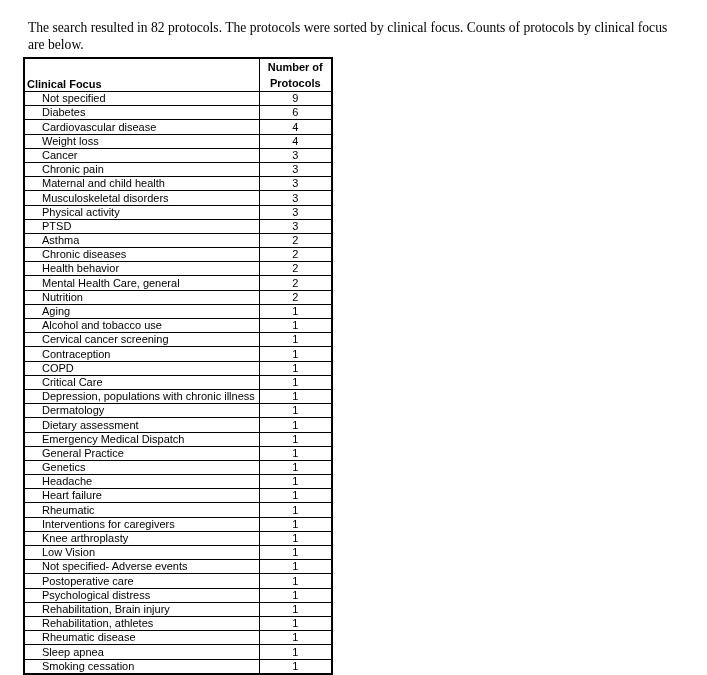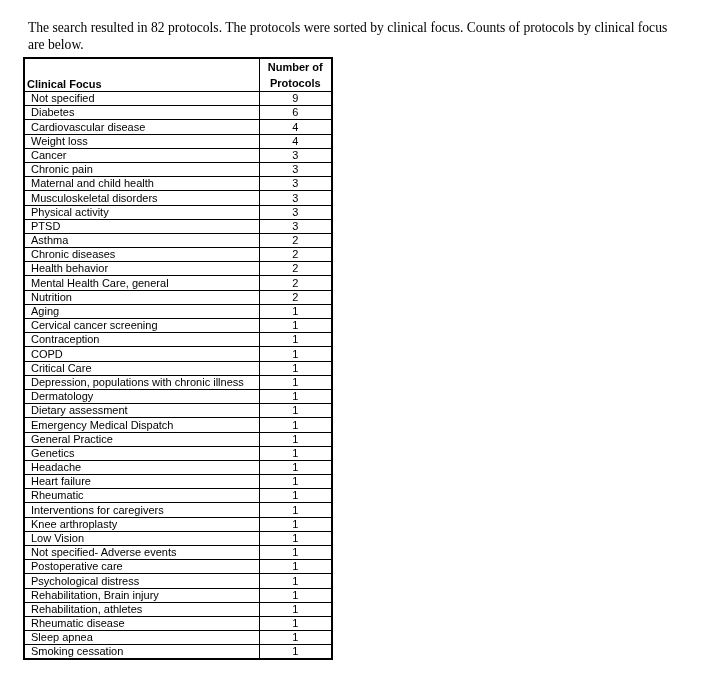--- a/index.html
+++ b/index.html
@@ -68,21 +68,21 @@
     padding: 0 6px;
   }
   .protocol-table tbody tr { height: 14.2px; }
   .protocol-table td {
     vertical-align: bottom;
     line-height: 12px;
     padding: 0 0 1px 0;
   }
   .protocol-table td.cell-focus {
     text-align: left;
-    padding-left: 6px;
+    padding-left: 17px;
   }
   .protocol-table td.cell-count {
     text-align: center;
   }
 </style>
 </head>
 <body>
 
 <div class="page">
 
@@ -159,20 +159,24 @@
       </tr>
         <tr>
         <td class="cell-focus">Nutrition</td>
         <td class="cell-count">2</td>
       </tr>
         <tr>
         <td class="cell-focus">Aging</td>
         <td class="cell-count">1</td>
       </tr>
         <tr>
+        <td class="cell-focus">Alcohol and tobacco use</td>
+        <td class="cell-count">1</td>
+      </tr>
+        <tr>
         <td class="cell-focus">Cervical cancer screening</td>
         <td class="cell-count">1</td>
       </tr>
         <tr>
         <td class="cell-focus">Contraception</td>
         <td class="cell-count">1</td>
       </tr>
         <tr>
         <td class="cell-focus">COPD</td>
         <td class="cell-count">1</td>

